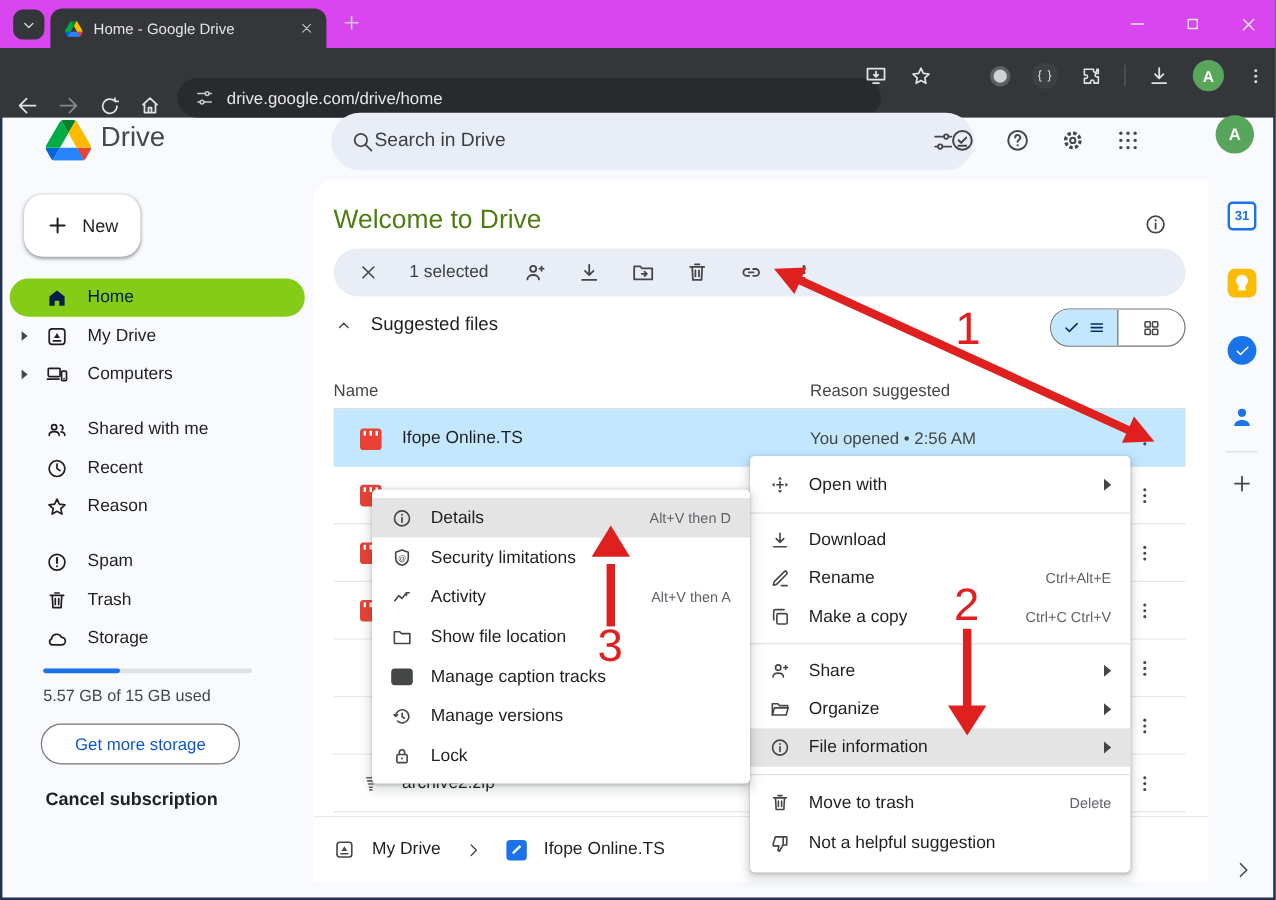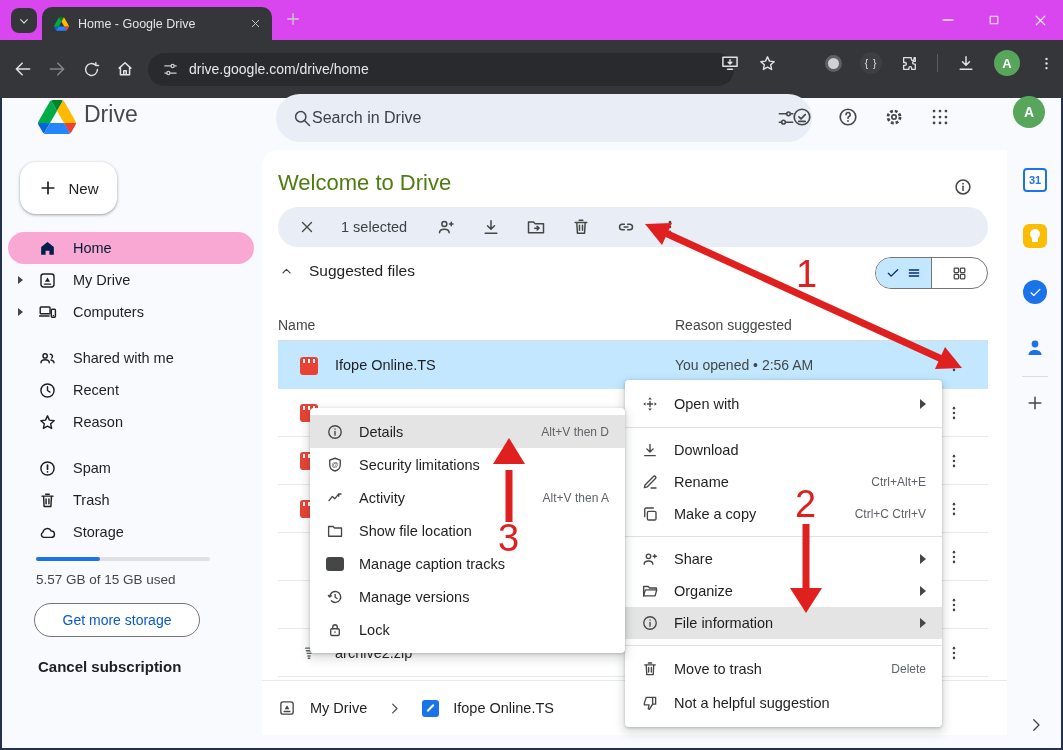--- a/index.html
+++ b/index.html
@@ -7,21 +7,21 @@
   .stage{position:relative;width:1063px;height:750px;overflow:hidden;background:#f8fafd;box-shadow:inset 0 0 0 2px #23304f;}
   svg.ic{display:block;stroke:currentColor;fill:none;stroke-width:1.8;stroke-linecap:round;stroke-linejoin:round;}
 
   
   .titlebar{position:absolute;left:0;top:0;right:0;height:40px;background:#d946ef;}
   .tab-search-btn{position:absolute;left:11px;top:8px;width:26px;height:25px;border-radius:8px;background:#35363a;color:#cdd0d4;display:flex;align-items:center;justify-content:center;}
   .tab{position:absolute;left:42px;top:7px;width:230px;height:33px;background:#35363a;border-radius:10px 10px 0 0;display:flex;align-items:center;gap:9px;padding:0 10px 0 12px;color:#e3e4e8;font-size:12.5px;}
   .tab .title{flex:1;white-space:nowrap;overflow:hidden;}
   .newtab-btn{position:absolute;left:284px;top:10px;color:#c9ccd0;}
   .wctl{position:absolute;top:0;height:40px;width:46px;display:flex;align-items:center;justify-content:center;color:#e6e8ec;}
-  .toolbar{position:absolute;left:0;top:40px;right:0;height:58px;background:#35363a;display:flex;align-items:center;}
+  .toolbar{position:absolute;left:0;top:40px;right:0;height:58px;background:#35363a;display:flex;align-items:flex-end;}
   .navic{width:34px;display:flex;justify-content:center;color:#dfe1e5;}
   .navic.dis{color:#84878b;}
   .omnibox{margin-left:6px;width:586px;height:33px;border-radius:17px;background:#282a2d;display:flex;align-items:center;gap:10px;padding:0 14px;color:#e6e7ea;font-size:14px;}
   .tb-right{position:absolute;right:8px;top:40px;height:46px;display:flex;align-items:center;gap:18px;color:#dfe1e5;}
   .ext-circle{width:17px;height:17px;border-radius:50%;background:#cfd1d4;border:3px solid #5d6064;}
   .braces{width:22px;height:22px;border-radius:50%;background:#3c4043;color:#e3e4e8;font-size:10px;display:flex;align-items:center;justify-content:center;letter-spacing:1px;}
   .vsep{width:1px;height:18px;background:#5a5d61;}
   .avatar-sm{width:26px;height:26px;border-radius:50%;display:flex;align-items:center;justify-content:center;color:#fff;font-size:13px;font-weight:700;}
 
   
@@ -31,21 +31,21 @@
   .searchbar{position:absolute;left:264px;top:8px;width:536px;height:48px;border-radius:24px;background:#e9eef6;display:flex;align-items:center;padding:0 16px;color:#444746;}
   .searchbar .ph{font-size:16px;color:#3c4043;flex:1;}
   .hicons{position:absolute;right:112px;top:20px;display:flex;gap:24px;color:#444746;}
   .avatar-lg{position:absolute;right:18px;top:10px;width:32px;height:32px;border-radius:50%;display:flex;align-items:center;justify-content:center;color:#fff;font-size:14px;font-weight:700;}
 
   
   .sidebar{position:absolute;left:0;top:150px;width:262px;bottom:0;}
   .newbtn{position:absolute;left:20px;top:12px;width:97px;height:52px;background:#fff;border-radius:16px;box-shadow:0 1px 2px rgba(60,64,67,.3),0 1px 3px 1px rgba(60,64,67,.15);display:flex;align-items:center;justify-content:center;gap:10px;font-size:15px;font-weight:500;color:#1f1f1f;}
   .navlist{position:absolute;left:8px;top:82px;width:246px;}
   .nitem{height:32px;display:flex;align-items:center;border-radius:16px;padding:0 12px 0 30px;gap:16px;color:#1f1f1f;font-size:14.5px;position:relative;}
-  .nitem.active{background:#f9a8d4;color:#001d35;}
+  .nitem.active{background:#84cc16;color:#001d35;}
   .nitem .car{position:absolute;left:10px;width:0;height:0;border-left:5px solid #444746;border-top:4px solid transparent;border-bottom:4px solid transparent;}
   .ngap{height:14px;}
   .storagebar{position:absolute;left:36px;top:407px;width:174px;height:4px;border-radius:2px;background:#dfe1e5;}
   .storagebar .fill{height:4px;border-radius:2px;width:37%;}
   .storagetext{position:absolute;left:36px;top:422px;font-size:13.5px;color:#444746;}
   .morebtn{position:absolute;left:34px;top:453px;width:166px;height:34px;border:1px solid #747775;border-radius:17px;display:flex;align-items:center;justify-content:center;font-size:14px;font-weight:500;background:#fff;}
   .cancelsub{position:absolute;left:38px;top:508px;font-size:15px;font-weight:700;color:#202124;}
 
   
   .content{position:absolute;left:262px;top:150px;width:745px;height:585px;background:#fff;border-radius:16px 0 0 0;}

